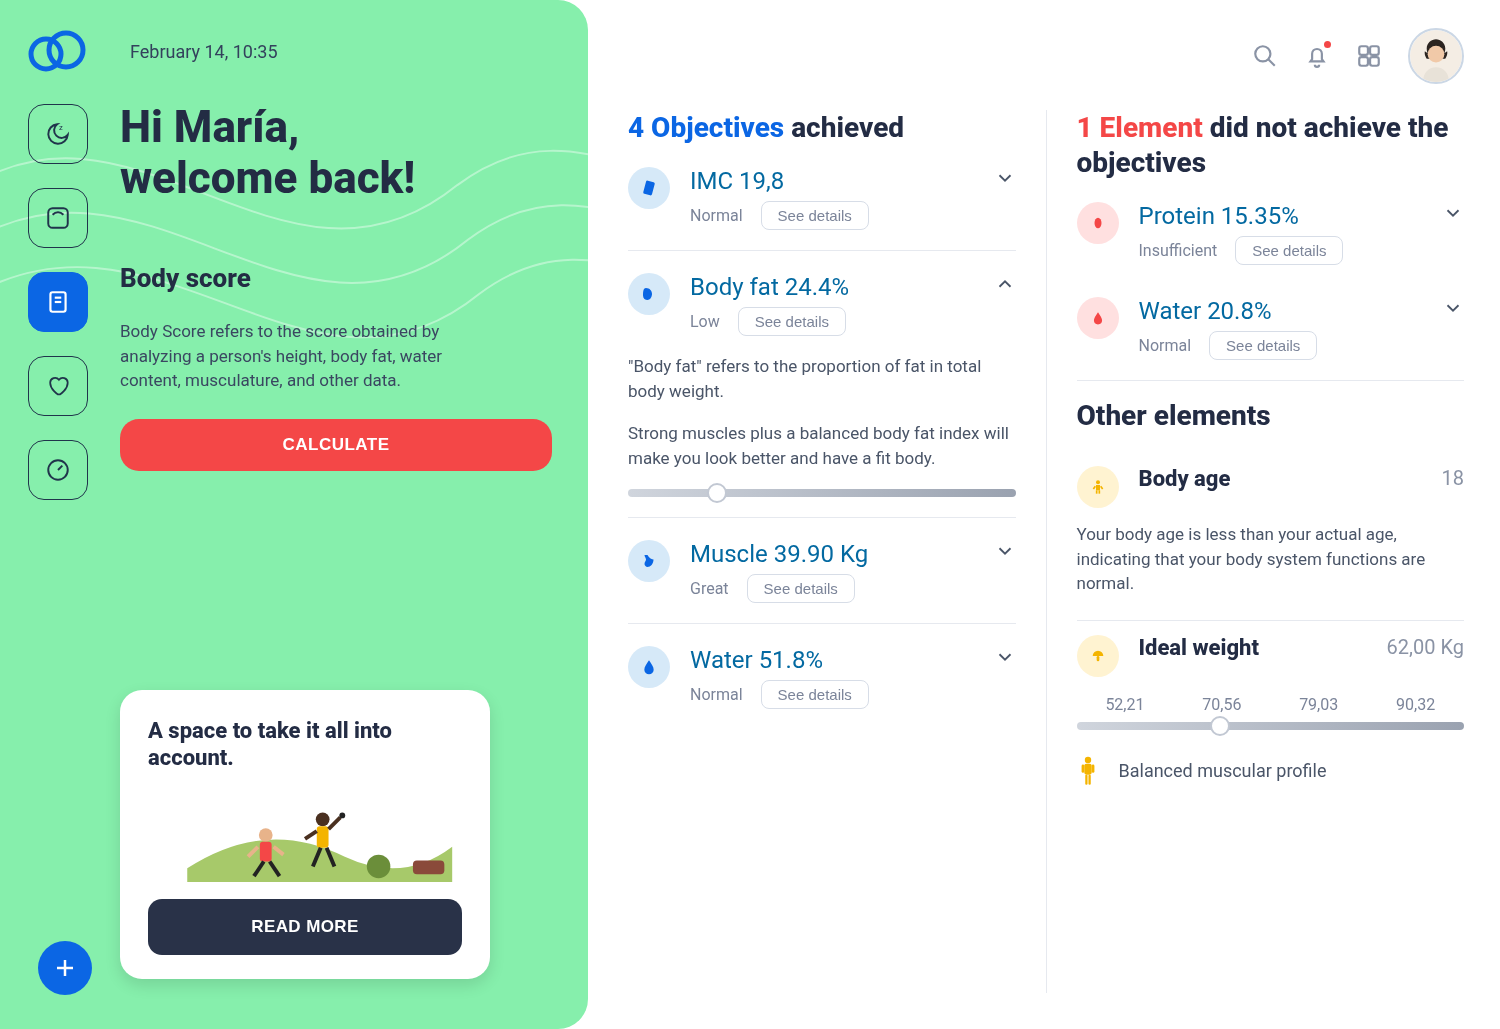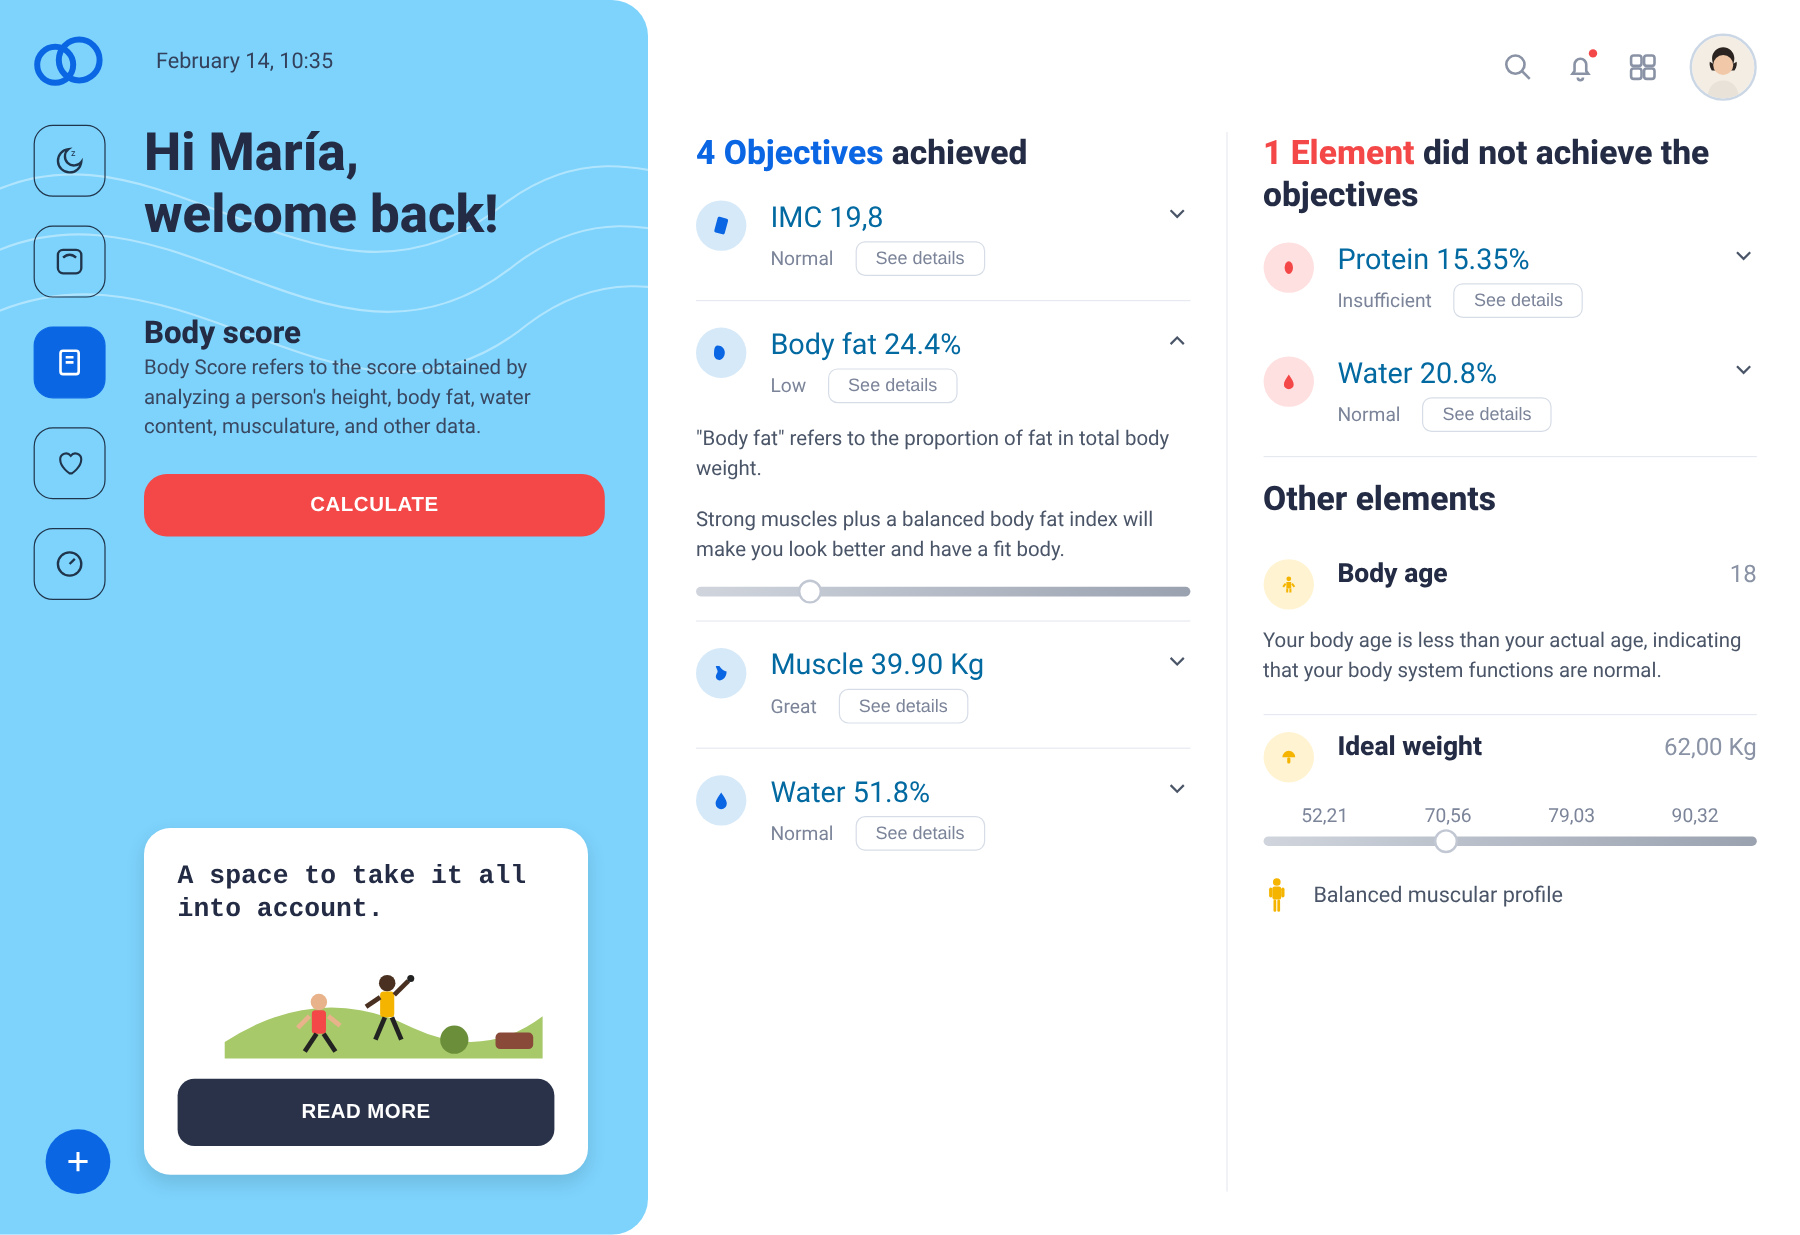--- a/index.html
+++ b/index.html
@@ -12,22 +12,22 @@
   overflow: hidden;
 }
 .app {
   display: flex;
   width: 1500px;
   height: 1029px;
   position: relative;
 }
 
 .left {
-  width: 540px;
-  background: #7dd3fc;
+  width: 588px;
+  background: #86efac;
   border-radius: 0 30px 30px 0;
   position: relative;
   overflow: hidden;
 }
 .wave { position: absolute; inset: 0; pointer-events: none; opacity: 0.4; }
 .left-inner {
   position: relative;
   padding: 30px 36px 30px 28px;
   display: flex;
   gap: 24px;
@@ -81,21 +81,21 @@
   line-height: 1.15;
   color: #232c44;
 }
 .bodyscore-title {
   margin-top: 60px;
   font-size: 26px;
   font-weight: 800;
   color: #232c44;
 }
 .bodyscore-desc {
-  margin-top: 2px;
+  margin-top: 26px;
   font-size: 17px;
   color: #3a4761;
   line-height: 1.45;
   max-width: 360px;
 }
 .calc-btn {
   margin-top: 26px;
   background: #f44747;
   color: #fff;
   border: none;
@@ -319,21 +319,21 @@
       <div class="left-main">
         <h1 class="welcome">
           <span>Hi María,</span><br>
           <span>welcome back!</span>
         </h1>
         <h2 class="bodyscore-title">Body score</h2>
         <p class="bodyscore-desc">Body Score refers to the score obtained by analyzing a person's height, body fat, water content, musculature, and other data.</p>
         <button class="calc-btn">CALCULATE</button>
 
         <div class="card">
-          <div style="display:flex; gap:10px; align-items:center;font-family:Liberation Mono, monospace;">
+          <div style="display:flex; gap:10px; align-items:center;">
             <div class="card-title" style="flex:1;">A space to take it all into account.</div>
           </div>
           <svg class="illus" viewBox="0 0 320 96">
             <path d="M40 82 Q120 30 200 70 Q260 98 310 60 L310 96 L40 96 Z" fill="#a7c96a"></path>
             <circle cx="235" cy="80" r="12" fill="#6b8e3a"></circle>
             <rect x="270" y="74" width="32" height="14" rx="4" fill="#8a4a3a"></rect>
             <circle cx="120" cy="48" r="7" fill="#e8b38a"></circle>
             <rect x="114" y="55" width="12" height="20" rx="3" fill="#f44747"></rect>
             <line x1="112" y1="60" x2="102" y2="70" stroke="#e8b38a" stroke-width="4"></line>
             <line x1="128" y1="60" x2="138" y2="68" stroke="#e8b38a" stroke-width="4"></line>

